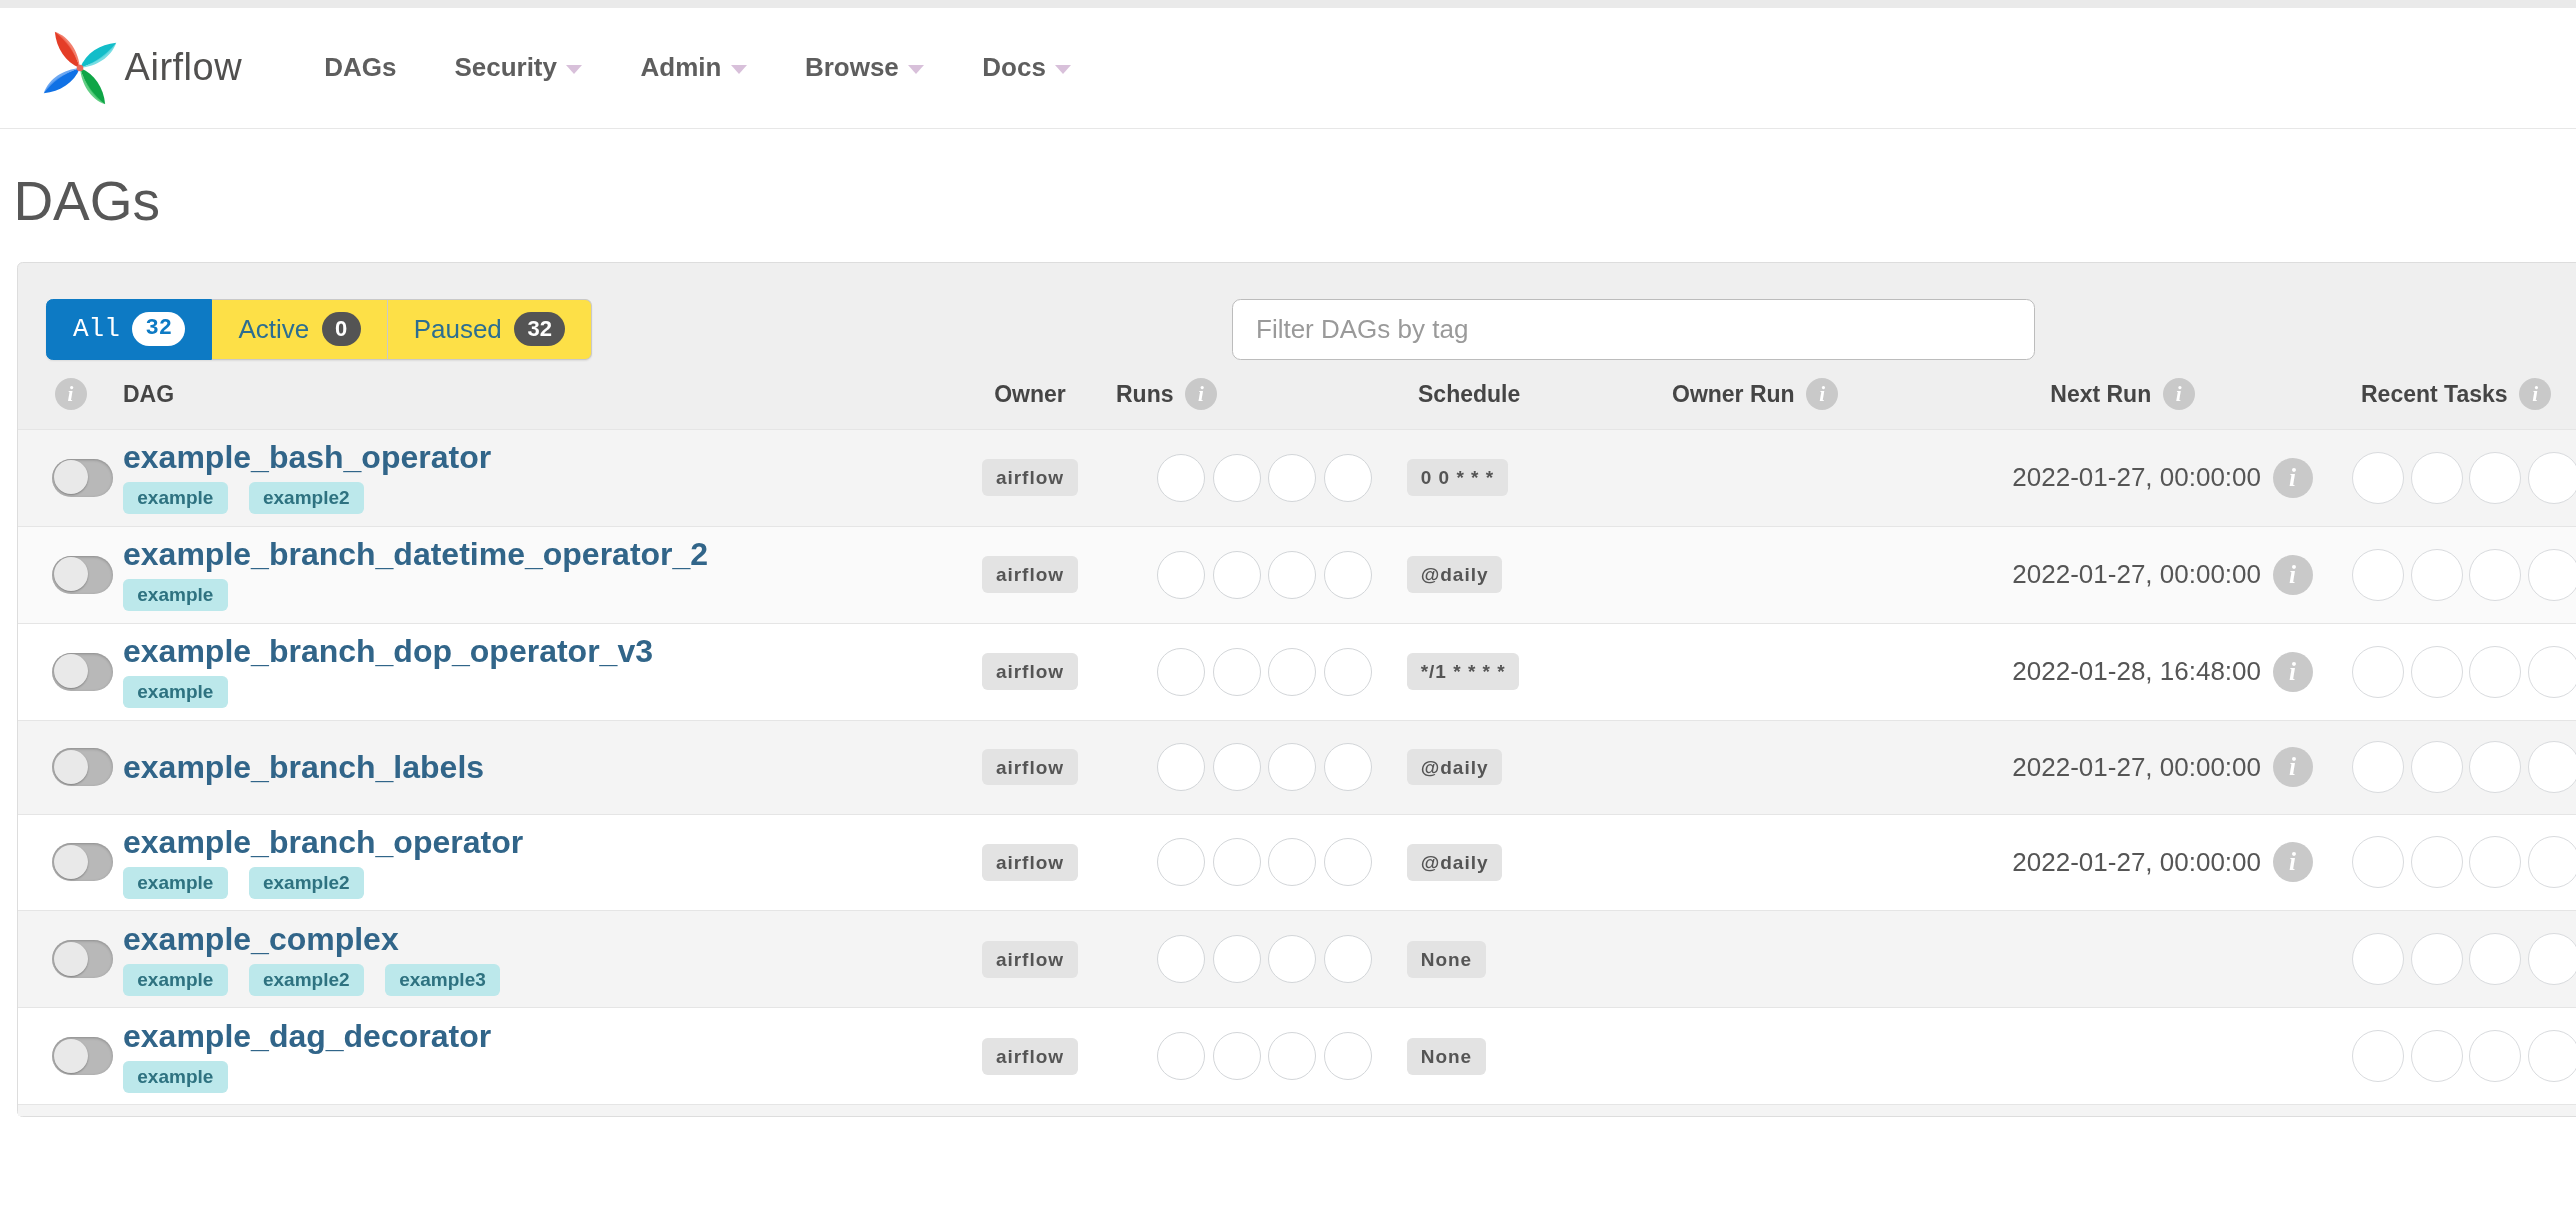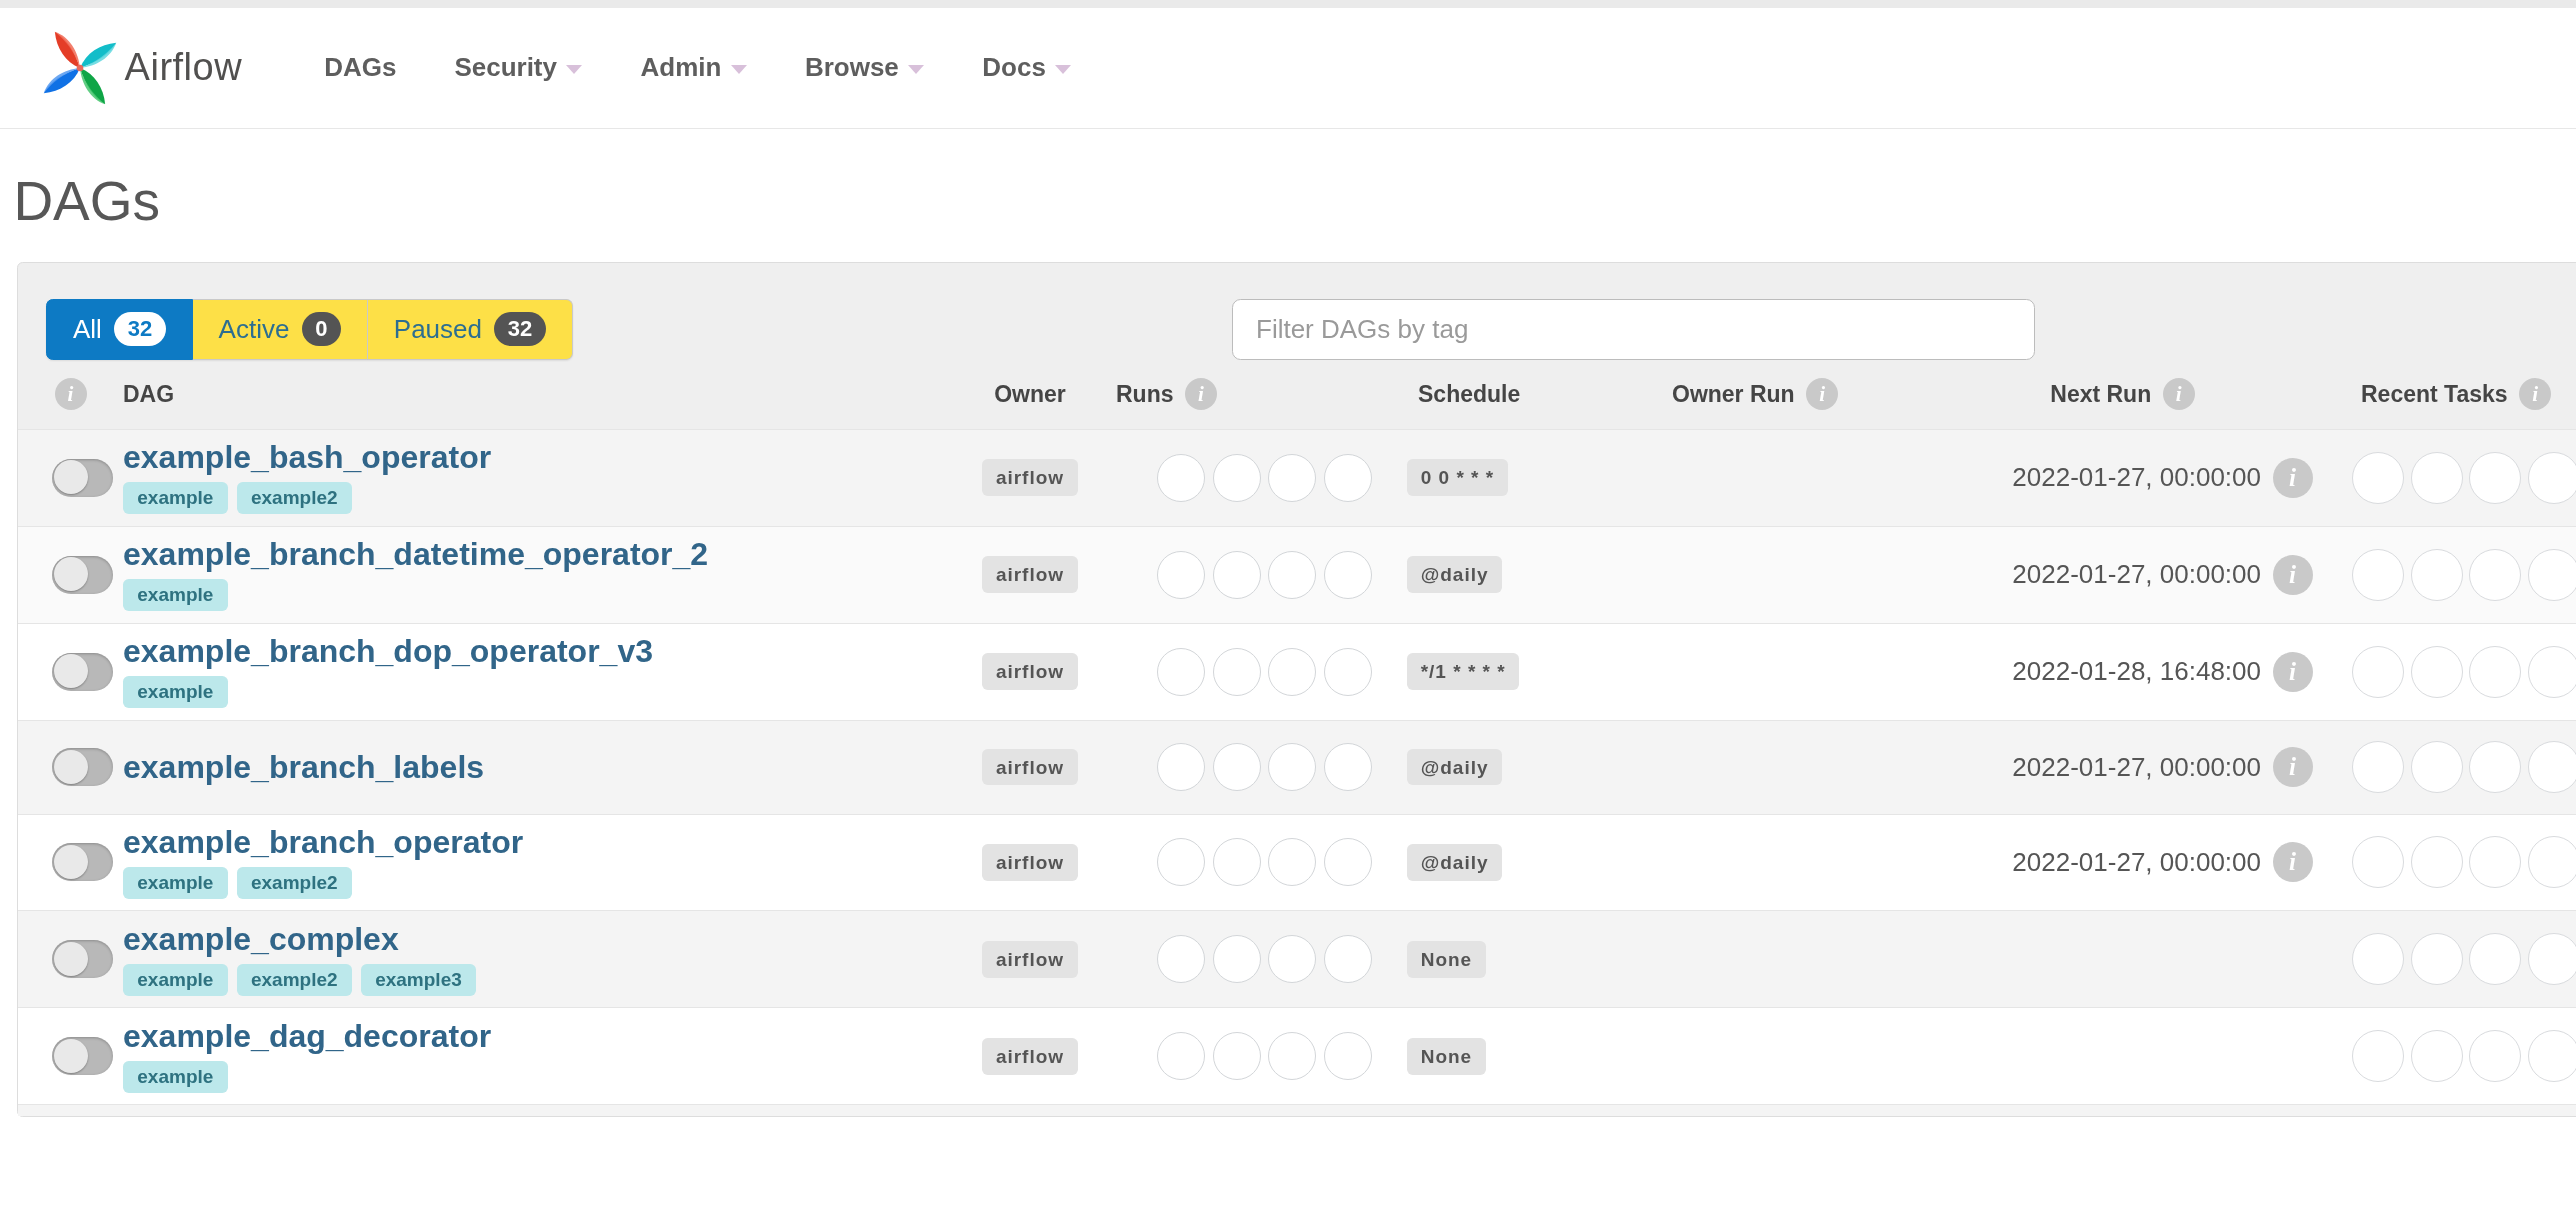--- a/index.html
+++ b/index.html
@@ -28,21 +28,21 @@
 
   
   .toolbar { display:flex; align-items:center; height:61px; }
   .tab-group { display:flex; margin-left:28px; border-radius:6.7px;
     box-shadow:0 1px 1.9px rgba(0,0,0,0.08); }
   .tab { height:61px; display:flex; align-items:center; padding:0 26px; font-size:26px;
     background:#fde047; border:1px solid #c9c9c9; border-left-width:0; cursor:pointer;
     color:#2c6e91; white-space:nowrap; }
   .tab:first-child { border-left-width:1px; border-radius:6.7px 0 0 6.7px; }
   .tab:last-child { border-radius:0 6.7px 6.7px 0; }
-  .tab.active { background:var(--accent); border-color:var(--accent); color:#fff; }
+  .tab.active { background:var(--accent); border-color:var(--accent); color:#fff;font-family:Liberation Mono, monospace; }
   .count-badge { margin-left:12.4px; font-size:22px; font-weight:bold; color:#fff;
     background:#545454; border-radius:19px; padding:5.7px 13.4px; line-height:1; }
   .tab.active .count-badge { background:#fff; color:var(--accent); }
 
   .search-input { margin-left:auto; margin-right:569px; width:803px; height:61px;
     border:1.9px solid #bcbcbc; border-radius:8.6px; font-size:26px; padding:0 23px;
     color:#555; background:#fff; outline:none;
     font-family:"Liberation Sans","DejaVu Sans",sans-serif; }
   .search-input::placeholder { color:#9a9a9a; }
 
@@ -71,21 +71,21 @@
 
   .toggle { width:61px; height:38px; border-radius:19px; background:#b8b8b8;
     position:relative; margin-left:34px; cursor:pointer;
     box-shadow:inset 0 1px 2.9px rgba(0,0,0,0.25); }
   .toggle .knob { position:absolute; left:1.9px; top:1.9px; width:34px; height:34px;
     border-radius:50%; background:#e9e9e9; box-shadow:0 1px 1.9px rgba(0,0,0,0.3); }
 
   .dag-cell { flex-direction:column; align-items:flex-start; justify-content:center; }
   .dag-link { font-size:32px; font-weight:bold; color:var(--link); text-decoration:none;
     cursor:pointer; line-height:32px; }
-  .tag-row { display:flex; margin-top:8.6px; gap:9px; }
+  .tag-row { display:flex; margin-top:8.6px; gap:21px; }
   .tag-pill { background:var(--tag-bg); color:var(--tag-text); font-size:19px; font-weight:bold;
     padding:6.7px 14.3px; border-radius:5.7px; line-height:1; cursor:pointer; }
 
   .owner-cell { justify-content:center; }
   .badge-gray { background:#e3e3e3; color:#555; font-size:19px; font-weight:bold;
     border-radius:5.7px; padding:8.6px 13.4px; line-height:1; white-space:nowrap; letter-spacing:1px; }
 
   .runs-cell { padding-left:41px; gap:7.6px; }
   .state-circle { width:48px; height:48px; border-radius:50%; background:#fff;
     border:1.9px solid #d3d6d9; flex:0 0 auto; cursor:pointer; }

